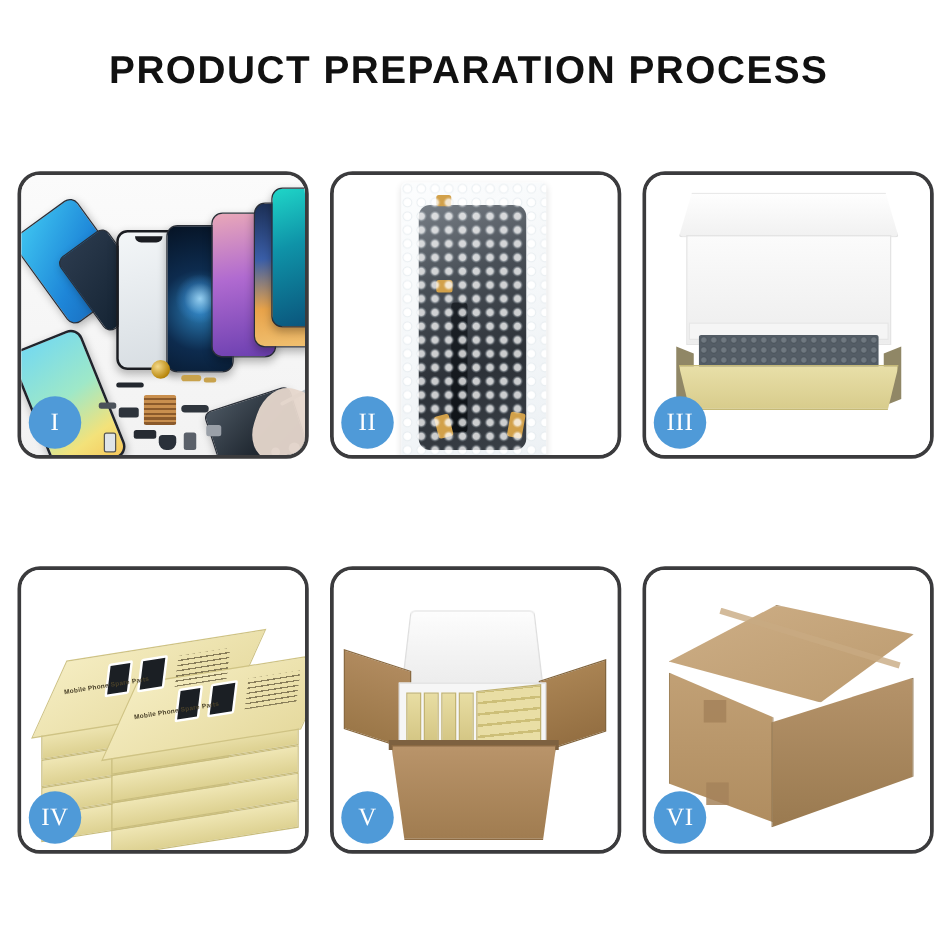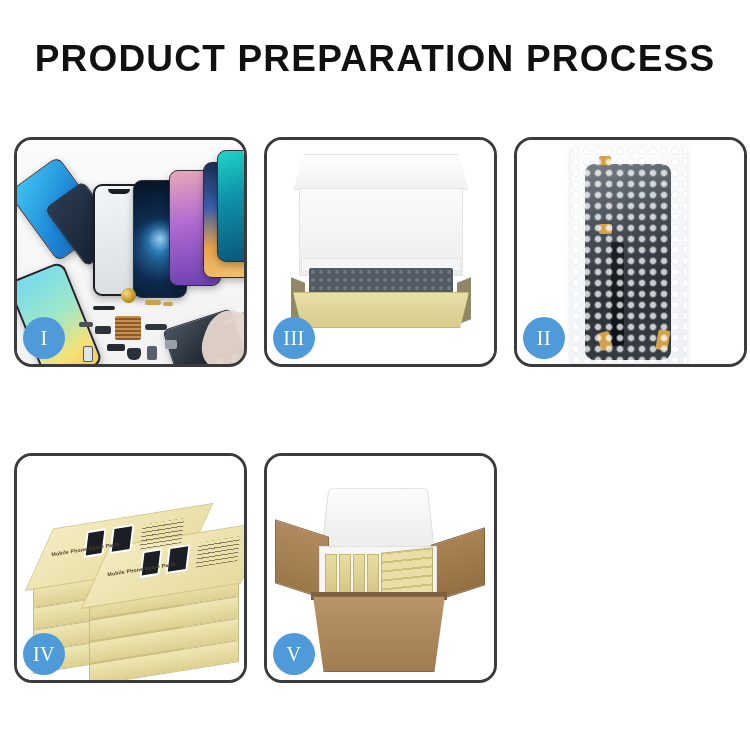--- a/index.html
+++ b/index.html
@@ -8,21 +8,21 @@
     background: #ffffff;
     font-family: "Liberation Sans", sans-serif;
     overflow: hidden;
   }
   .page { position: relative; width: 750px; height: 750px; background: #fff; }
 
   
   .header { width: 750px; padding-top: 40px; text-align: center; }
   .title {
     font-family: "Liberation Sans", sans-serif;
-    font-size: 37px; font-weight: 700; letter-spacing: 1.2px;
+    font-size: 31px; font-weight: 700; letter-spacing: 1.2px;
     color: #111111; line-height: 1.05; white-space: nowrap;
   }
   .subtitle {
     margin-top: 12px; font-size: 15.5px; font-weight: 400;
     color: #2b2b2b; letter-spacing: .1px; white-space: nowrap;
   }
 
   
   .grid {
     position: absolute; left: 14px; top: 137px;
@@ -376,46 +376,46 @@
         <div class="part pt10"></div>
         <div class="part pt11"></div>
         <div class="part pt12"></div>
         <div class="part pt13"></div>
         <div class="part pt14"></div>
         <div class="hand"></div>
       </div>
       <div class="badge">I</div>
     </div>
 
-    <div class="panel p3">
-      <div class="scene">
-        <div class="box3-backflap"></div>
-        <div class="box3-foamback"></div>
-        <div class="box3-foamtop"></div>
-        <div class="box3-bubble"></div>
-        <div class="box3-sideL"></div>
-        <div class="box3-sideR"></div>
-        <div class="box3-front"></div>
-      </div>
-      <div class="badge">III</div>
-    </div>
-
     <div class="panel p2">
       <div class="scene">
         <div class="bubblebag">
           <div class="screen-in"></div>
           <div class="flex-strip"></div>
           <div class="tab-gold tg1"></div>
           <div class="tab-gold tg2"></div>
           <div class="tab-gold tg3"></div>
           <div class="tab-gold tg4"></div>
           <div class="bubble-overlay"></div>
         </div>
       </div>
       <div class="badge">II</div>
+    </div>
+
+    <div class="panel p3">
+      <div class="scene">
+        <div class="box3-backflap"></div>
+        <div class="box3-foamback"></div>
+        <div class="box3-foamtop"></div>
+        <div class="box3-bubble"></div>
+        <div class="box3-sideL"></div>
+        <div class="box3-sideR"></div>
+        <div class="box3-front"></div>
+      </div>
+      <div class="badge">III</div>
     </div>
 
     <div class="panel p4">
       <div class="scene">
         <div class="stack">
           <div class="sbox sb1"></div>
           <div class="sbox sb2"></div>
           <div class="sbox sb3"></div>
           <div class="sbox sb4"></div>
           <div class="sbox sb5"></div>
@@ -447,15 +447,26 @@
         <div class="yrow yr2"></div>
         <div class="yrow yr3"></div>
         <div class="yrow yr4"></div>
         <div class="ystack"></div>
         <div class="carton-rim"></div>
         <div class="carton-front"></div>
       </div>
       <div class="badge">V</div>
     </div>
 
+    <div class="panel p6">
+      <div class="scene">
+        <div class="b6-top"></div>
+        <div class="b6-left"></div>
+        <div class="b6-right"></div>
+        <div class="b6-seam"></div>
+        <div class="b6-tab1"></div>
+        <div class="b6-tab2"></div>
+      </div>
+      <div class="badge">VI</div>
+    </div>
 
   </div>
 </div>
 
 </body></html>

